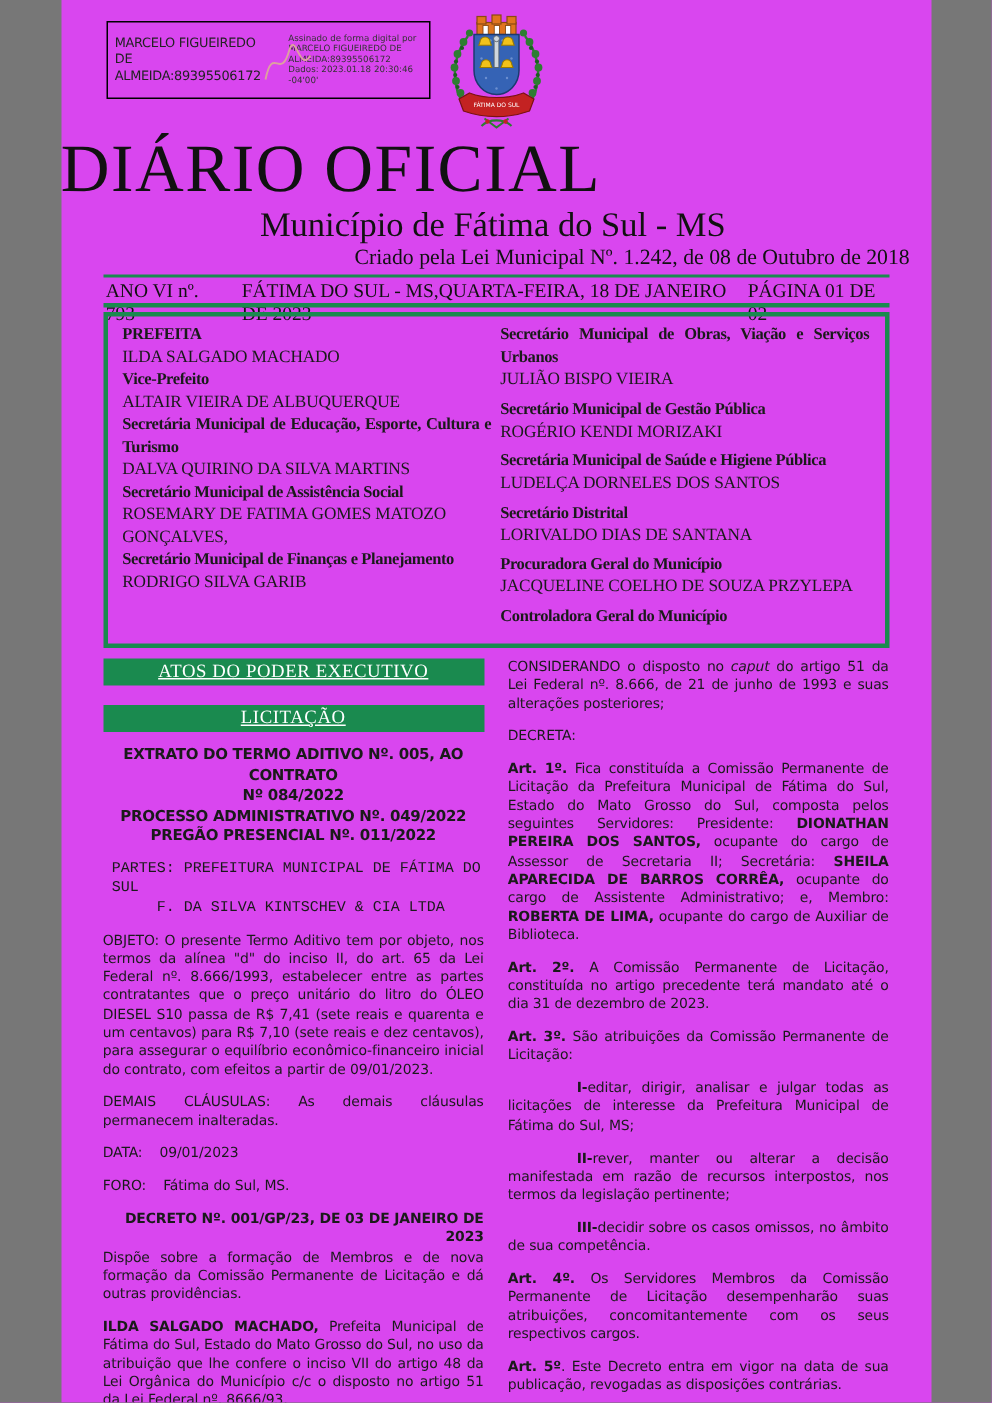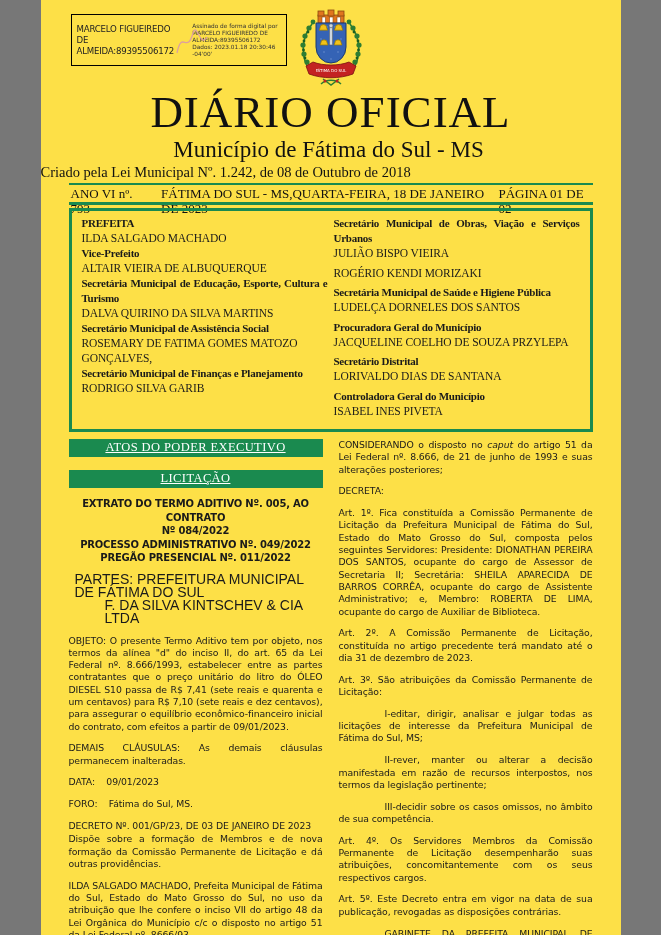--- a/index.html
+++ b/index.html
@@ -5,21 +5,21 @@
   :root{
     --green:#1a8a4f;
     --ink:#1a1a1a;
   }
   *{box-sizing:border-box;margin:0;padding:0;}
   html,body{background:#777;}
   .page{
     position:relative;
     width:580px;height:935px;
     margin:0 auto;
-    background:#fde047;
+    background:#d946ef;
     color:var(--ink);
     overflow:hidden;
     font-family:"Liberation Serif",serif;
     padding-left:44px;
   }
   
   .sigbox{
     position:absolute;left:30px;top:14px;width:216px;height:52px;
     border:1px solid #000;display:flex;align-items:center;padding:4px 5px;
   }
@@ -29,29 +29,29 @@
   }
   .sig-flourish{position:absolute;left:102px;top:8px;}
   .sig-details{
     margin-left:12px;width:92px;font-family:"DejaVu Sans",sans-serif;
     font-size:5.8px;line-height:7px;color:#333;
   }
   
   .crest{position:absolute;left:50%;top:8px;transform:translateX(-50%);}
   
   .m-title{
-    position:absolute;top:88px;left:0;right:0;text-align:center;
+    position:absolute;top:88px;left:0;right:0;
     font-size:45px;line-height:48px;letter-spacing:1px;color:#111;
   }
   .m-sub{
     position:absolute;top:137px;left:0;right:4px;text-align:center;
     font-size:23px;line-height:25px;color:#111;
   }
   .m-law{
-    position:absolute;top:164px;left:0;right:4px;text-align:left;
+    position:absolute;top:164px;left:0;right:14px;text-align:right;
     font-size:14.5px;color:#111;
   }
   .rule-top{position:absolute;top:183px;left:28px;right:28px;height:2px;background:var(--green);}
   .infobar{
     position:absolute;top:186px;left:30px;right:30px;
     display:flex;justify-content:space-between;
     font-size:13px;line-height:15px;color:#111;align-items:flex-end;
   }
   .infobar .left{display:flex;gap:14px;}
   .rule-bottom{position:absolute;top:202px;left:28px;right:28px;height:3px;background:var(--green);}
@@ -78,32 +78,32 @@
     padding:1px 0 2px 0;
     text-decoration:underline;
   }
   .bar-space{height:13px;}
   .doc-heading{
     font-family:"DejaVu Sans",sans-serif;font-weight:bold;
     font-size:10px;line-height:13.5px;text-align:center;
     letter-spacing:-0.2px;margin:9px 0 8px 0;
   }
   .partes{
-    font-family:Liberation Sans, sans-serif;font-size:14px;line-height:13px;
+    font-family:Liberation Mono, monospace;font-size:10px;line-height:13px;
     margin:0 0 10px 6px;
   }
   .partes .l2{padding-left:30px;}
   .p{
     font-family:"DejaVu Sans",sans-serif;font-size:9.3px;line-height:12.3px;
     text-align:justify;white-space:pre-wrap;margin-bottom:9.5px;
     letter-spacing:-0.1px;
   }
-  .p .b{font-weight:normal;margin-top:47px;}
+  .p .b{font-weight:bold;margin-top:47px;}
   .p .i{font-style:italic;}
-  .p.bold-line{font-weight:bold;text-align:left;margin-bottom:1px;}
+  .p.bold-line{font-weight:bold;text-align:right;margin-bottom:1px;}
   .p.no-just{text-align:left;}
   .p.hang{text-indent:46px;}
   .sig-block{margin-top:5px;text-align:right;font-family:"DejaVu Sans",sans-serif;}
   .sig-block .nm{font-weight:bold;font-size:9.8px;line-height:13px;}
   .sig-block .rl{font-size:9.3px;line-height:13px;}
 </style>
 </head>
 <body>
 
 <div class="page">
@@ -235,37 +235,37 @@
           <div class="off-title">Secretário Municipal de Finanças e Planejamento</div>
           <div class="off-name">RODRIGO SILVA GARIB</div>
         </div>
       </div>
       <div class="off-col gapped">
         <div class="entry">
           <div class="off-title">Secretário Municipal de Obras, Viação e Serviços Urbanos</div>
           <div class="off-name">JULIÃO BISPO VIEIRA</div>
         </div>
         <div class="entry">
+          <div class="off-title">Secretário Municipal de Gestão Pública</div>
           <div class="off-name">ROGÉRIO KENDI MORIZAKI</div>
         </div>
         <div class="entry">
           <div class="off-title">Secretária Municipal de Saúde e Higiene Pública</div>
           <div class="off-name">LUDELÇA DORNELES DOS SANTOS</div>
         </div>
         <div class="entry">
+          <div class="off-title">Secretário Distrital</div>
+          <div class="off-name">LORIVALDO DIAS DE SANTANA</div>
+        </div>
+        <div class="entry">
           <div class="off-title">Procuradora Geral do Município</div>
           <div class="off-name">JACQUELINE COELHO DE SOUZA PRZYLEPA</div>
         </div>
         <div class="entry">
-          <div class="off-title">Secretário Distrital</div>
-          <div class="off-name">LORIVALDO DIAS DE SANTANA</div>
-        </div>
-        <div class="entry">
           <div class="off-title">Controladora Geral do Município</div>
-          <div class="off-name">ISABEL INES PIVETA</div>
         </div>
       </div>
     </div>
 
     <div class="cols">
 
       <div class="col">
         <div class="greenbar">ATOS DO PODER EXECUTIVO</div>
         <div class="bar-space"></div>
         <div class="greenbar">LICITAÇÃO</div>

